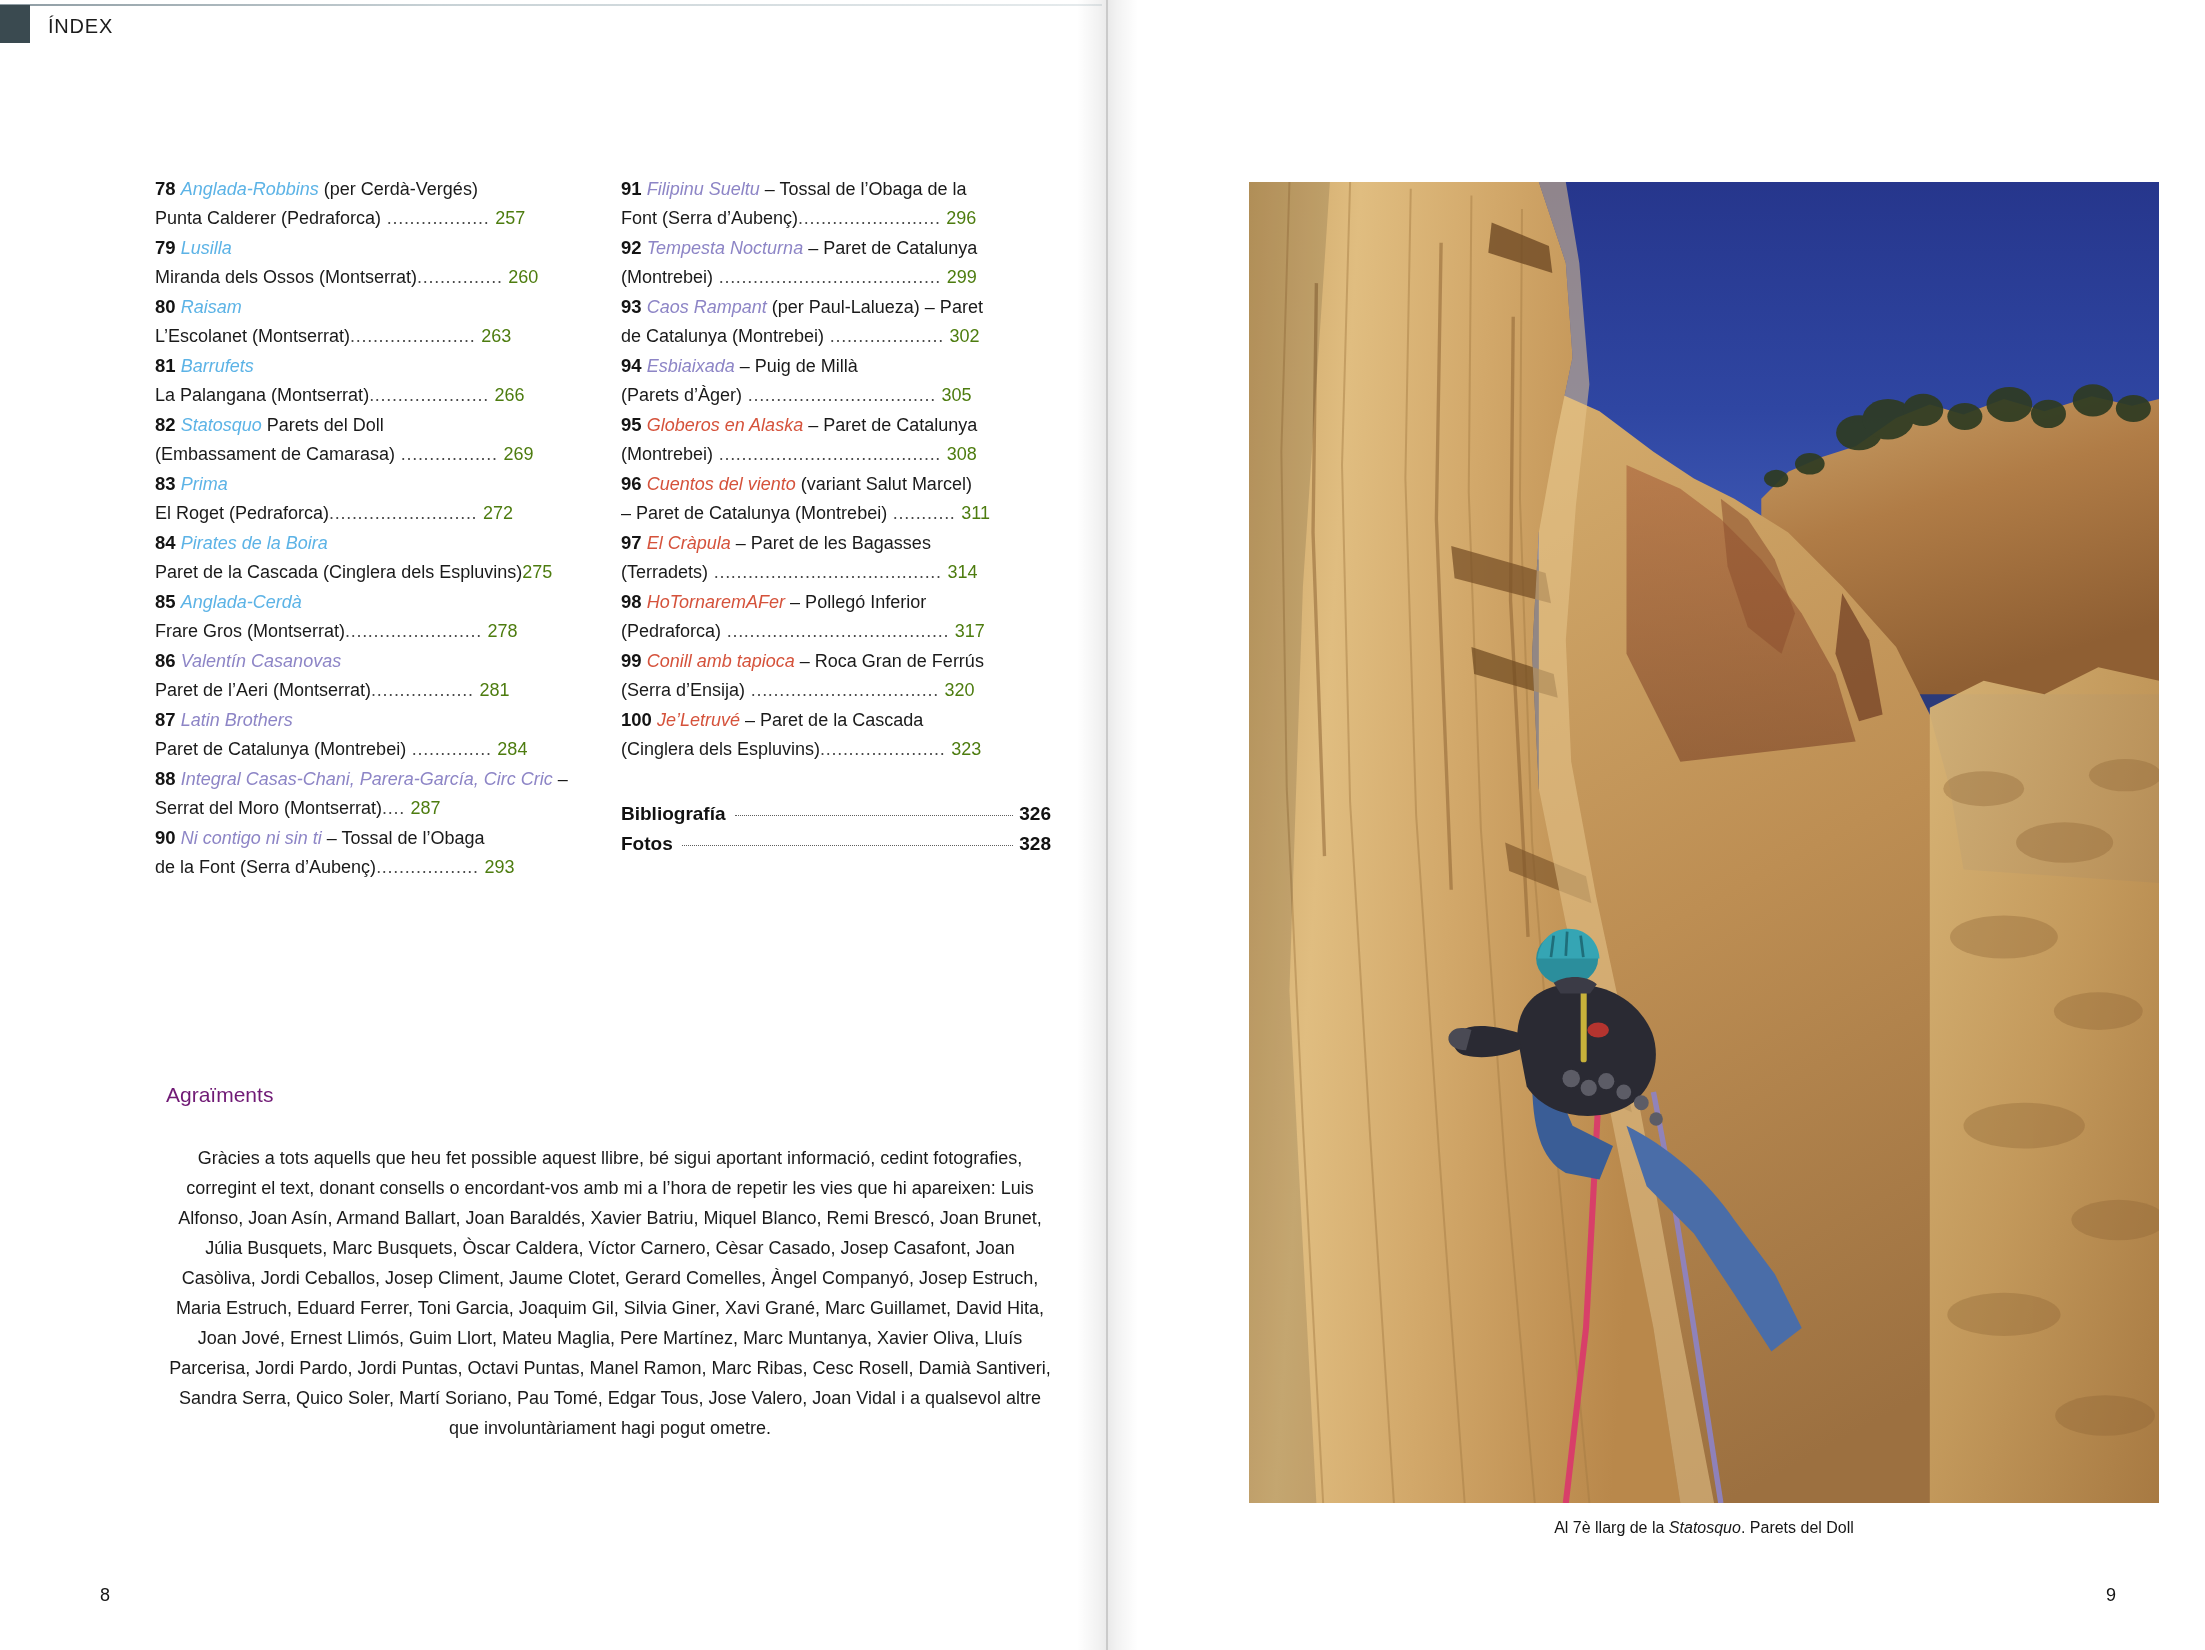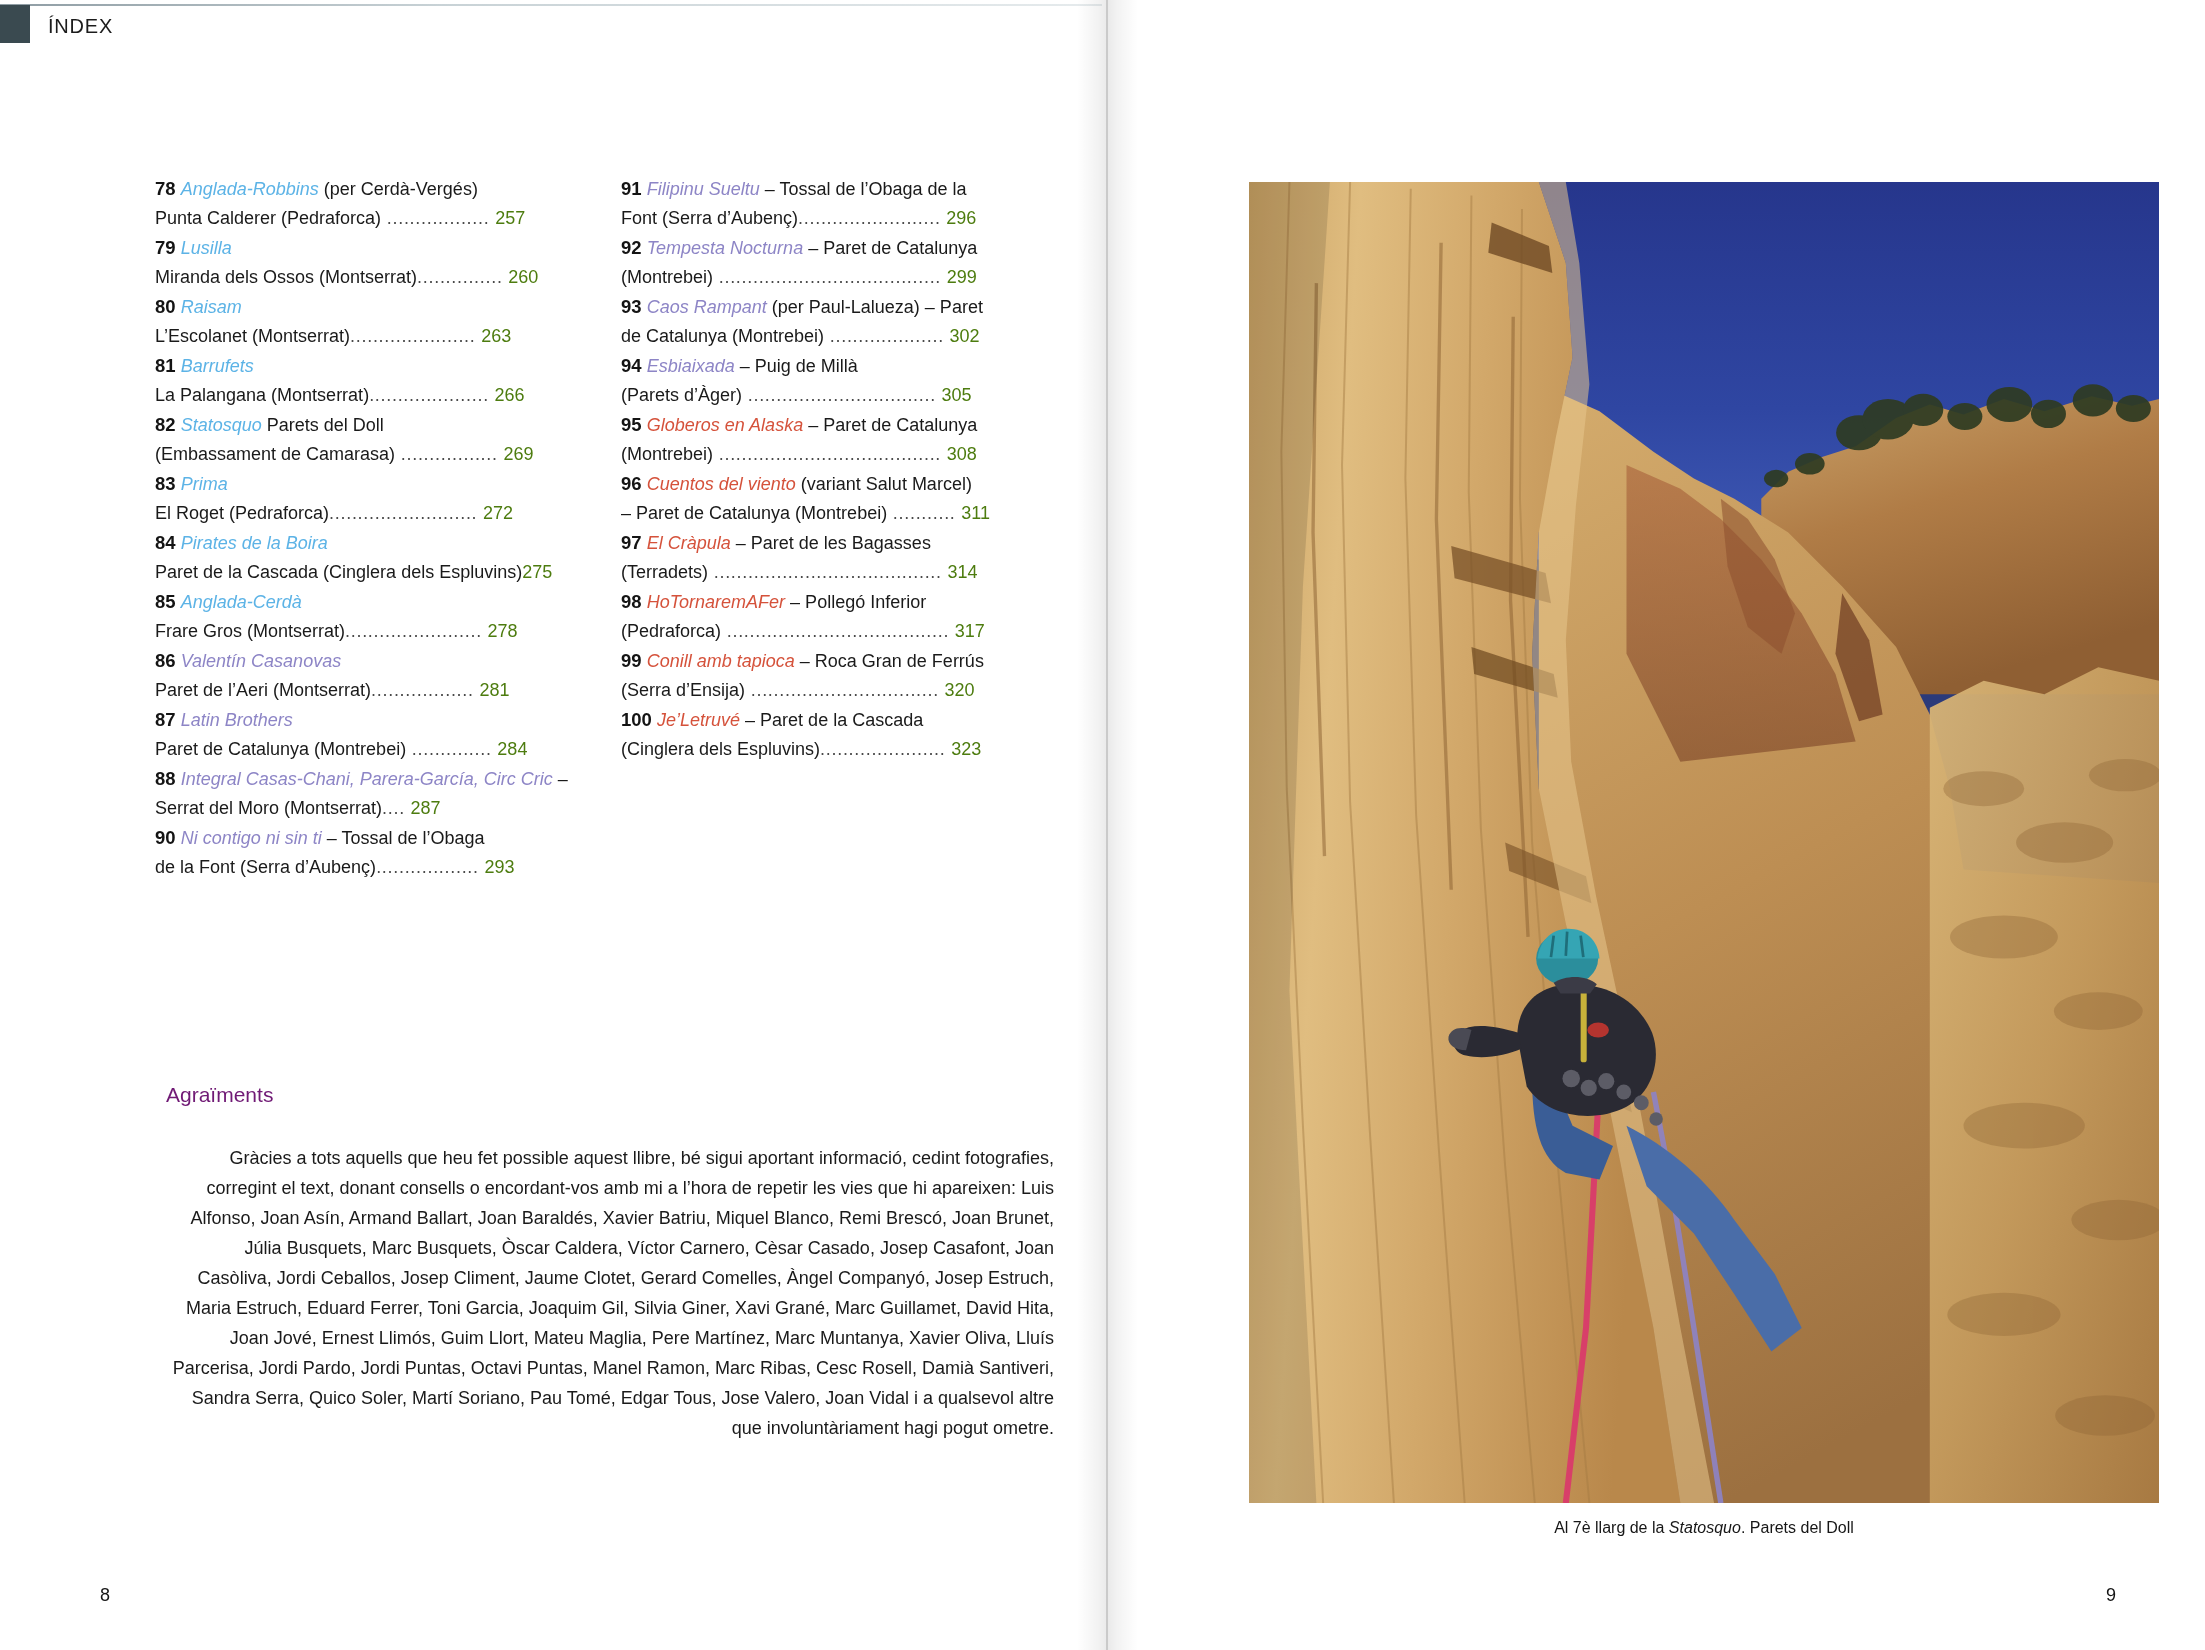--- a/index.html
+++ b/index.html
@@ -162,21 +162,21 @@
     font-size: 21px;
     color: #701a75;
     margin: 0 0 36px 0;
     font-family: "Liberation Sans", sans-serif;
     font-weight: 400;
   }
   .ack-body {
     font-size: 18px;
     line-height: 30px;
     color: #1a1a1a;
-    text-align: right;
+    text-align: center;
     margin: 0;
     font-family: "Liberation Sans", sans-serif;
   }
 
   
   .folio-left {
     position: absolute;
     left: 100px;
     top: 1585px;
     font-size: 18px;
@@ -246,20 +246,32 @@
           <p class="entry"><span class="num">91 </span><span class="route c-purple">Filipinu Sueltu</span><span class="plain"> – Tossal de l’Obaga de la</span><br><span class="plain">Font (Serra d’Aubenç)</span><span class="dots">......................... </span><span class="pg">296</span></p>
           <p class="entry"><span class="num">92 </span><span class="route c-purple">Tempesta Nocturna</span><span class="plain"> – Paret de Catalunya</span><br><span class="plain">(Montrebei)</span><span class="dots"> ....................................... </span><span class="pg">299</span></p>
           <p class="entry"><span class="num">93 </span><span class="route c-purple">Caos Rampant</span><span class="plain"> (per Paul-Lalueza) – Paret</span><br><span class="plain">de Catalunya (Montrebei)</span><span class="dots"> .................... </span><span class="pg">302</span></p>
           <p class="entry"><span class="num">94 </span><span class="route c-purple">Esbiaixada</span><span class="plain"> – Puig de Millà</span><br><span class="plain">(Parets d’Àger)</span><span class="dots"> ................................. </span><span class="pg">305</span></p>
           <p class="entry"><span class="num">95 </span><span class="route c-red">Globeros en Alaska</span><span class="plain"> – Paret de Catalunya</span><br><span class="plain">(Montrebei)</span><span class="dots"> ....................................... </span><span class="pg">308</span></p>
           <p class="entry"><span class="num">96 </span><span class="route c-red">Cuentos del viento</span><span class="plain"> (variant Salut Marcel)</span><br><span class="plain">– Paret de Catalunya (Montrebei)</span><span class="dots"> ........... </span><span class="pg">311</span></p>
           <p class="entry"><span class="num">97 </span><span class="route c-red">El Cràpula</span><span class="plain"> – Paret de les Bagasses</span><br><span class="plain">(Terradets)</span><span class="dots"> ........................................ </span><span class="pg">314</span></p>
           <p class="entry"><span class="num">98 </span><span class="route c-red">HoTornaremAFer</span><span class="plain"> – Pollegó Inferior</span><br><span class="plain">(Pedraforca)</span><span class="dots"> ....................................... </span><span class="pg">317</span></p>
           <p class="entry"><span class="num">99 </span><span class="route c-red">Conill amb tapioca</span><span class="plain"> – Roca Gran de Ferrús</span><br><span class="plain">(Serra d’Ensija)</span><span class="dots"> ................................. </span><span class="pg">320</span></p>
           <p class="entry"><span class="num">100 </span><span class="route c-red">Je’Letruvé</span><span class="plain"> – Paret de la Cascada</span><br><span class="plain">(Cinglera dels Espluvins)</span><span class="dots">...................... </span><span class="pg">323</span></p>
+          <div class="biblio">
+            <div class="biblio-row">
+              <span class="bl-label">Bibliografía</span>
+              <span class="bl-lead"></span>
+              <span class="bl-pg">326</span>
+            </div>
+            <div class="biblio-row">
+              <span class="bl-label">Fotos</span>
+              <span class="bl-lead"></span>
+              <span class="bl-pg">328</span>
+            </div>
+          </div>
         </div>
     </div>
 
     <div class="ack">
       <h2 class="ack-title">Agraïments</h2>
       <p class="ack-body">Gràcies a tots aquells que heu fet possible aquest llibre, bé sigui aportant informació, cedint fotografies, corregint el text, donant consells o encordant-vos amb mi a l’hora de repetir les vies que hi apareixen: Luis Alfonso, Joan Asín, Armand Ballart, Joan Baraldés, Xavier Batriu, Miquel Blanco, Remi Brescó, Joan Brunet, Júlia Busquets, Marc Busquets, Òscar Caldera, Víctor Carnero, Cèsar Casado, Josep Casafont, Joan Casòliva, Jordi Ceballos, Josep Climent, Jaume Clotet, Gerard Comelles, Àngel Companyó, Josep Estruch, Maria Estruch, Eduard Ferrer, Toni Garcia, Joaquim Gil, Silvia Giner, Xavi Grané, Marc Guillamet, David Hita, Joan Jové, Ernest Llimós, Guim Llort, Mateu Maglia, Pere Martínez, Marc Muntanya, Xavier Oliva, Lluís Parcerisa, Jordi Pardo, Jordi Puntas, Octavi Puntas, Manel Ramon, Marc Ribas, Cesc Rosell, Damià Santiveri, Sandra Serra, Quico Soler, Martí Soriano, Pau Tomé, Edgar Tous, Jose Valero, Joan Vidal i a qualsevol altre que involuntàriament hagi pogut ometre.</p>
     </div>
 
     <div class="folio-left">8</div>
   </div>

